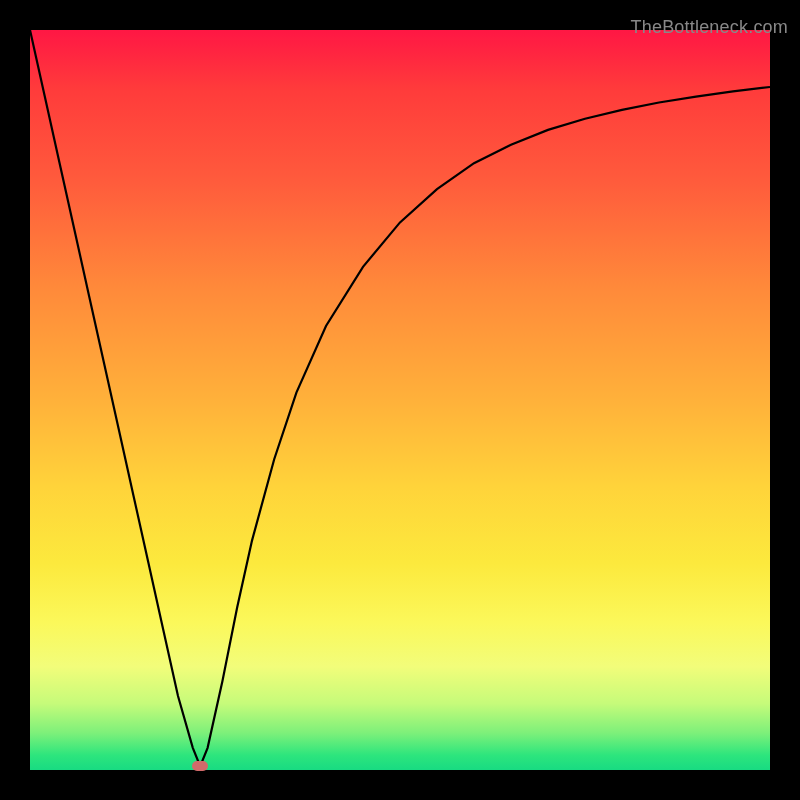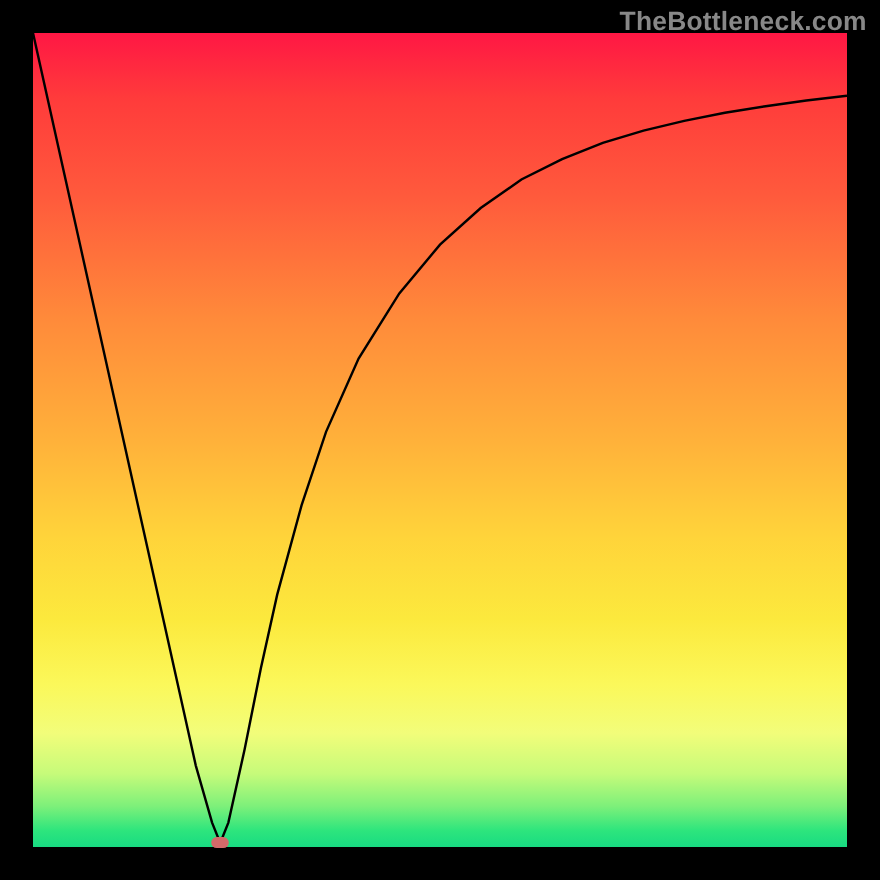--- a/index.html
+++ b/index.html
@@ -55,25 +55,25 @@
   .marker {
     position: absolute;
     width: 16px;
     height: 10px;
     border-radius: 5px / 5px;
     background: #d26a6a;
     transform: translate(-50%, -50%);
   }
   .watermark {
     position: absolute;
-    top: 6px;
+    top: 17px;
     right: 12px;
     color: #888;
-    font-size: 24px;
-    font-weight: 700;
+    font-size: 18px;
+    font-weight: 400;
     letter-spacing: 0.2px;
     user-select: none;
   }
 </style>
 </head>
 <body>
 
 <div class="frame">
 
   <div class="plot-area">

